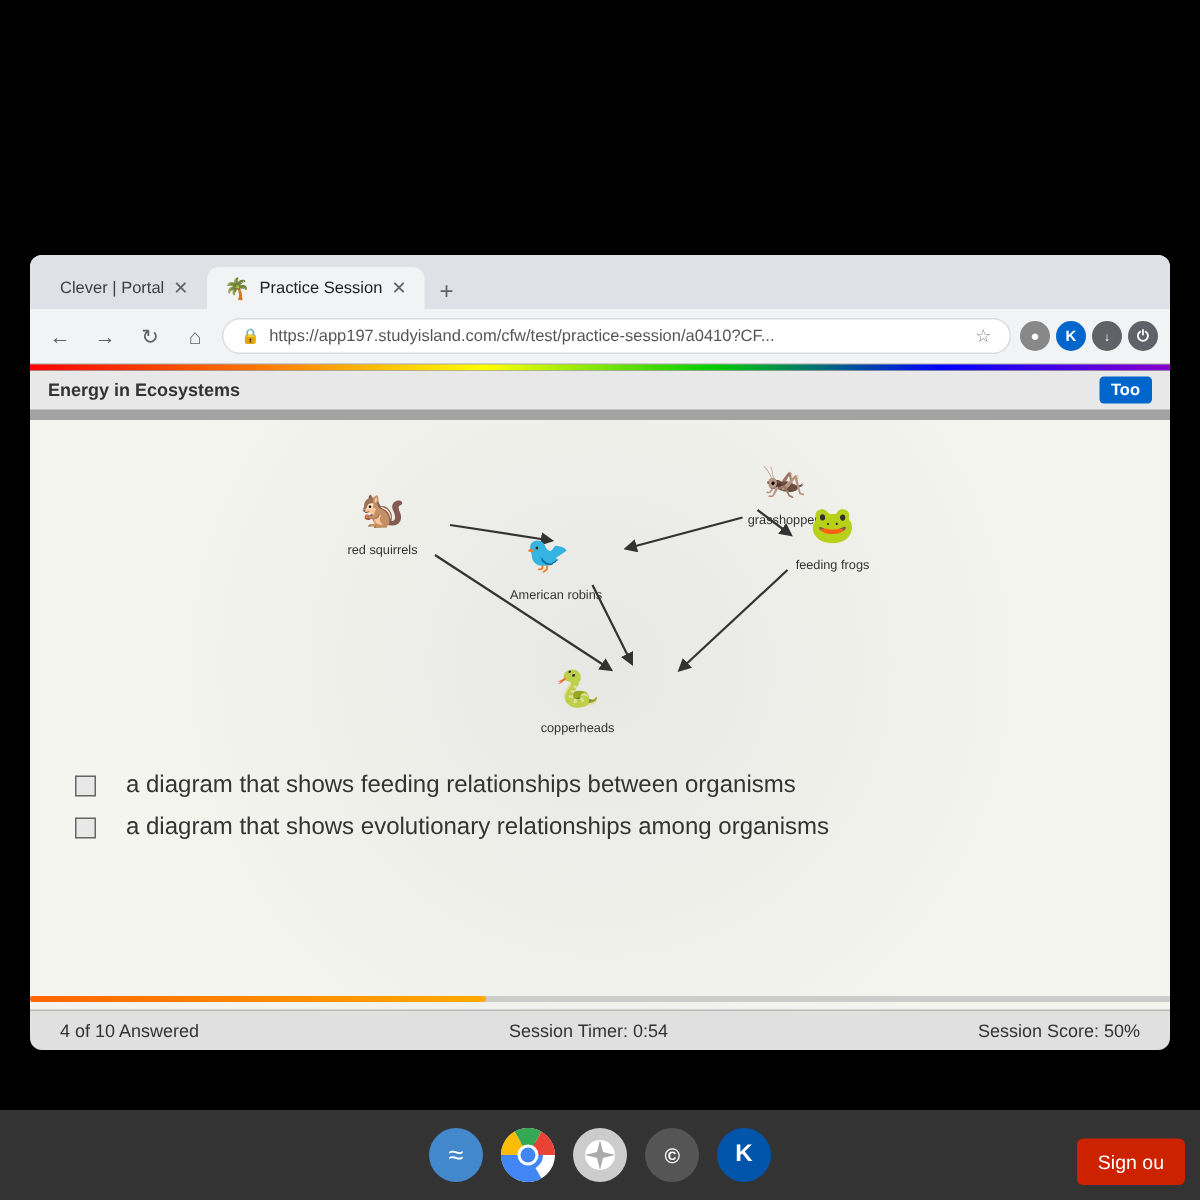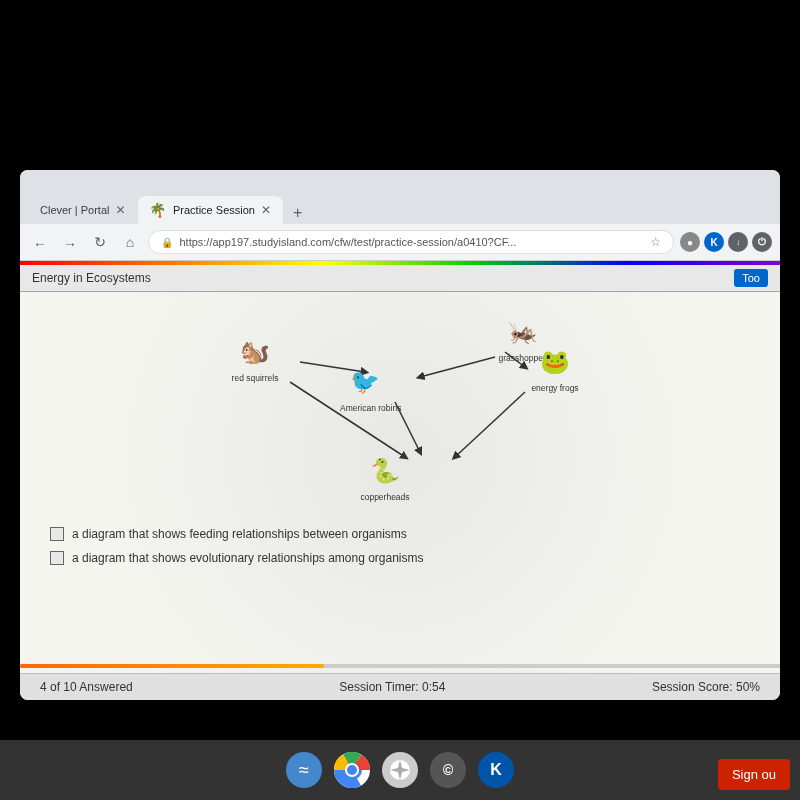--- a/index.html
+++ b/index.html
@@ -27,21 +27,21 @@
     .browser-chrome {
       background: #f1f3f4;
       border-bottom: 1px solid #ccc;
     }
 
     .tab-bar {
       display: flex;
       align-items: flex-end;
       padding: 6px 8px 0;
       background: #dee1e6;
-      height: 54px;
+      height: 36px;
     }
 
     .tab {
       display: flex;
       align-items: center;
       padding: 6px 12px;
       border-radius: 8px 8px 0 0;
       font-size: 11px;
       color: #3c4043;
       background: #dee1e6;
@@ -117,23 +117,23 @@
     }
 
     .icon-k { background: #0066cc; color: white; }
     .icon-dl { background: #5f6368; color: white; font-size: 8px; }
 
     
     .page-header {
       background: #e8e8e8;
       padding: 4px 12px;
       font-size: 12px;
-      font-weight: normal;
+      font-weight: bold;
       color: #333;
-      border-bottom: 1px solid #a3a3a3;
+      border-bottom: 7px solid #a3a3a3;
       display: flex;
       justify-content: space-between;
       align-items: center;
     }
 
     .rainbow-bar {
       height: 4px;
       background: linear-gradient(to right, #ff0000, #ff7700, #ffff00, #00cc00, #0000ff, #8800cc);
     }
 
@@ -167,22 +167,22 @@
       font-size: 13px;
       color: #222;
       margin-bottom: 16px;
       font-weight: normal;
     }
 
     .answer-option {
       display: flex;
       align-items: center;
       margin-bottom: 10px;
-      gap: 8px;
-      font-size: 12px;
+      gap: 20px;
+      font-size: 16px;
       color: #333;
     }
 
     .answer-checkbox {
       width: 14px;
       height: 14px;
       border: 1px solid #666;
       background: #e8e8e8;
       display: inline-block;
       flex-shrink: 0;
@@ -375,21 +375,21 @@
         <span class="fw-label">grasshoppers</span>
       </div>
 
       <div class="fw-american-robins">
         <div class="animal-img">🐦</div>
         <span class="fw-label">American robins</span>
       </div>
 
       <div class="fw-leopard-frogs">
         <div class="animal-img">🐸</div>
-        <span class="fw-label">energy frogs</span>
+        <span class="fw-label">feeding frogs</span>
       </div>
 
       <div class="fw-copperheads">
         <div class="animal-img">🐍</div>
         <span class="fw-label">copperheads</span>
       </div>
     </div>
 
 
     <div>

